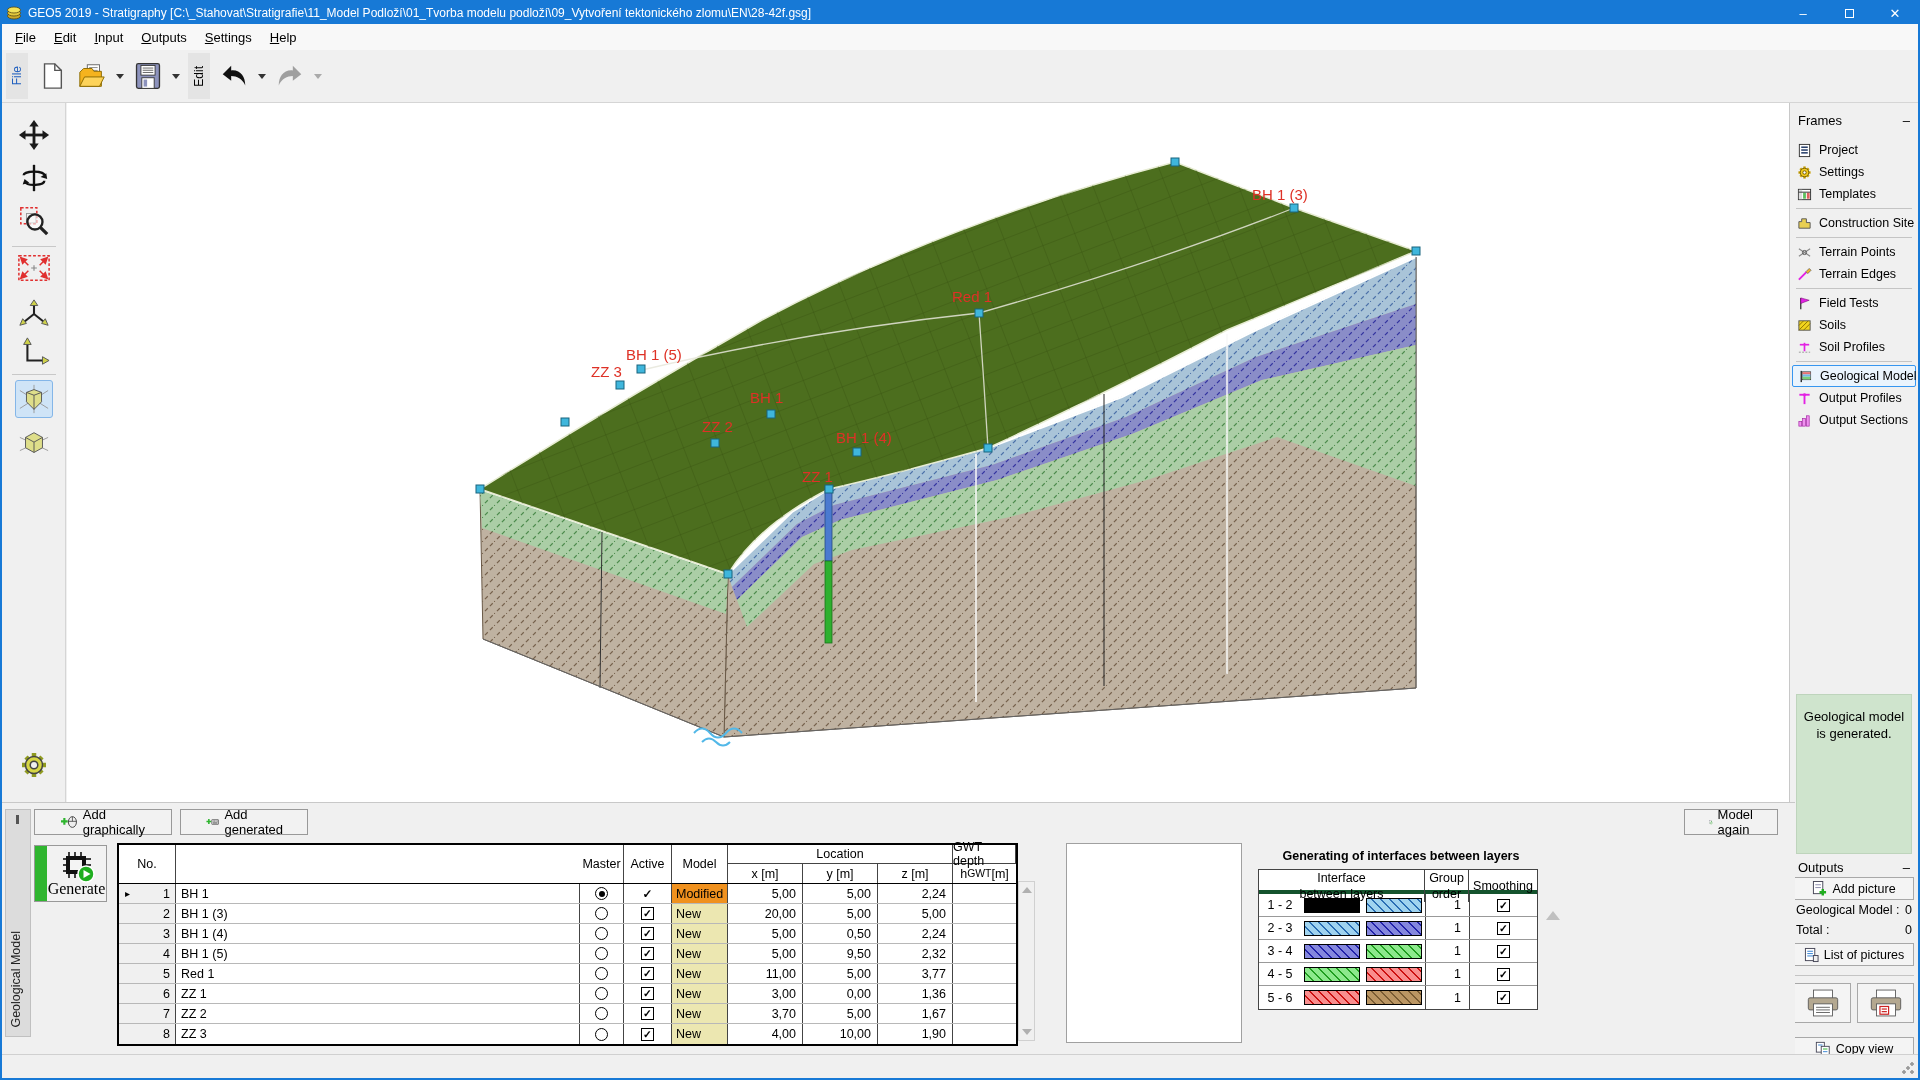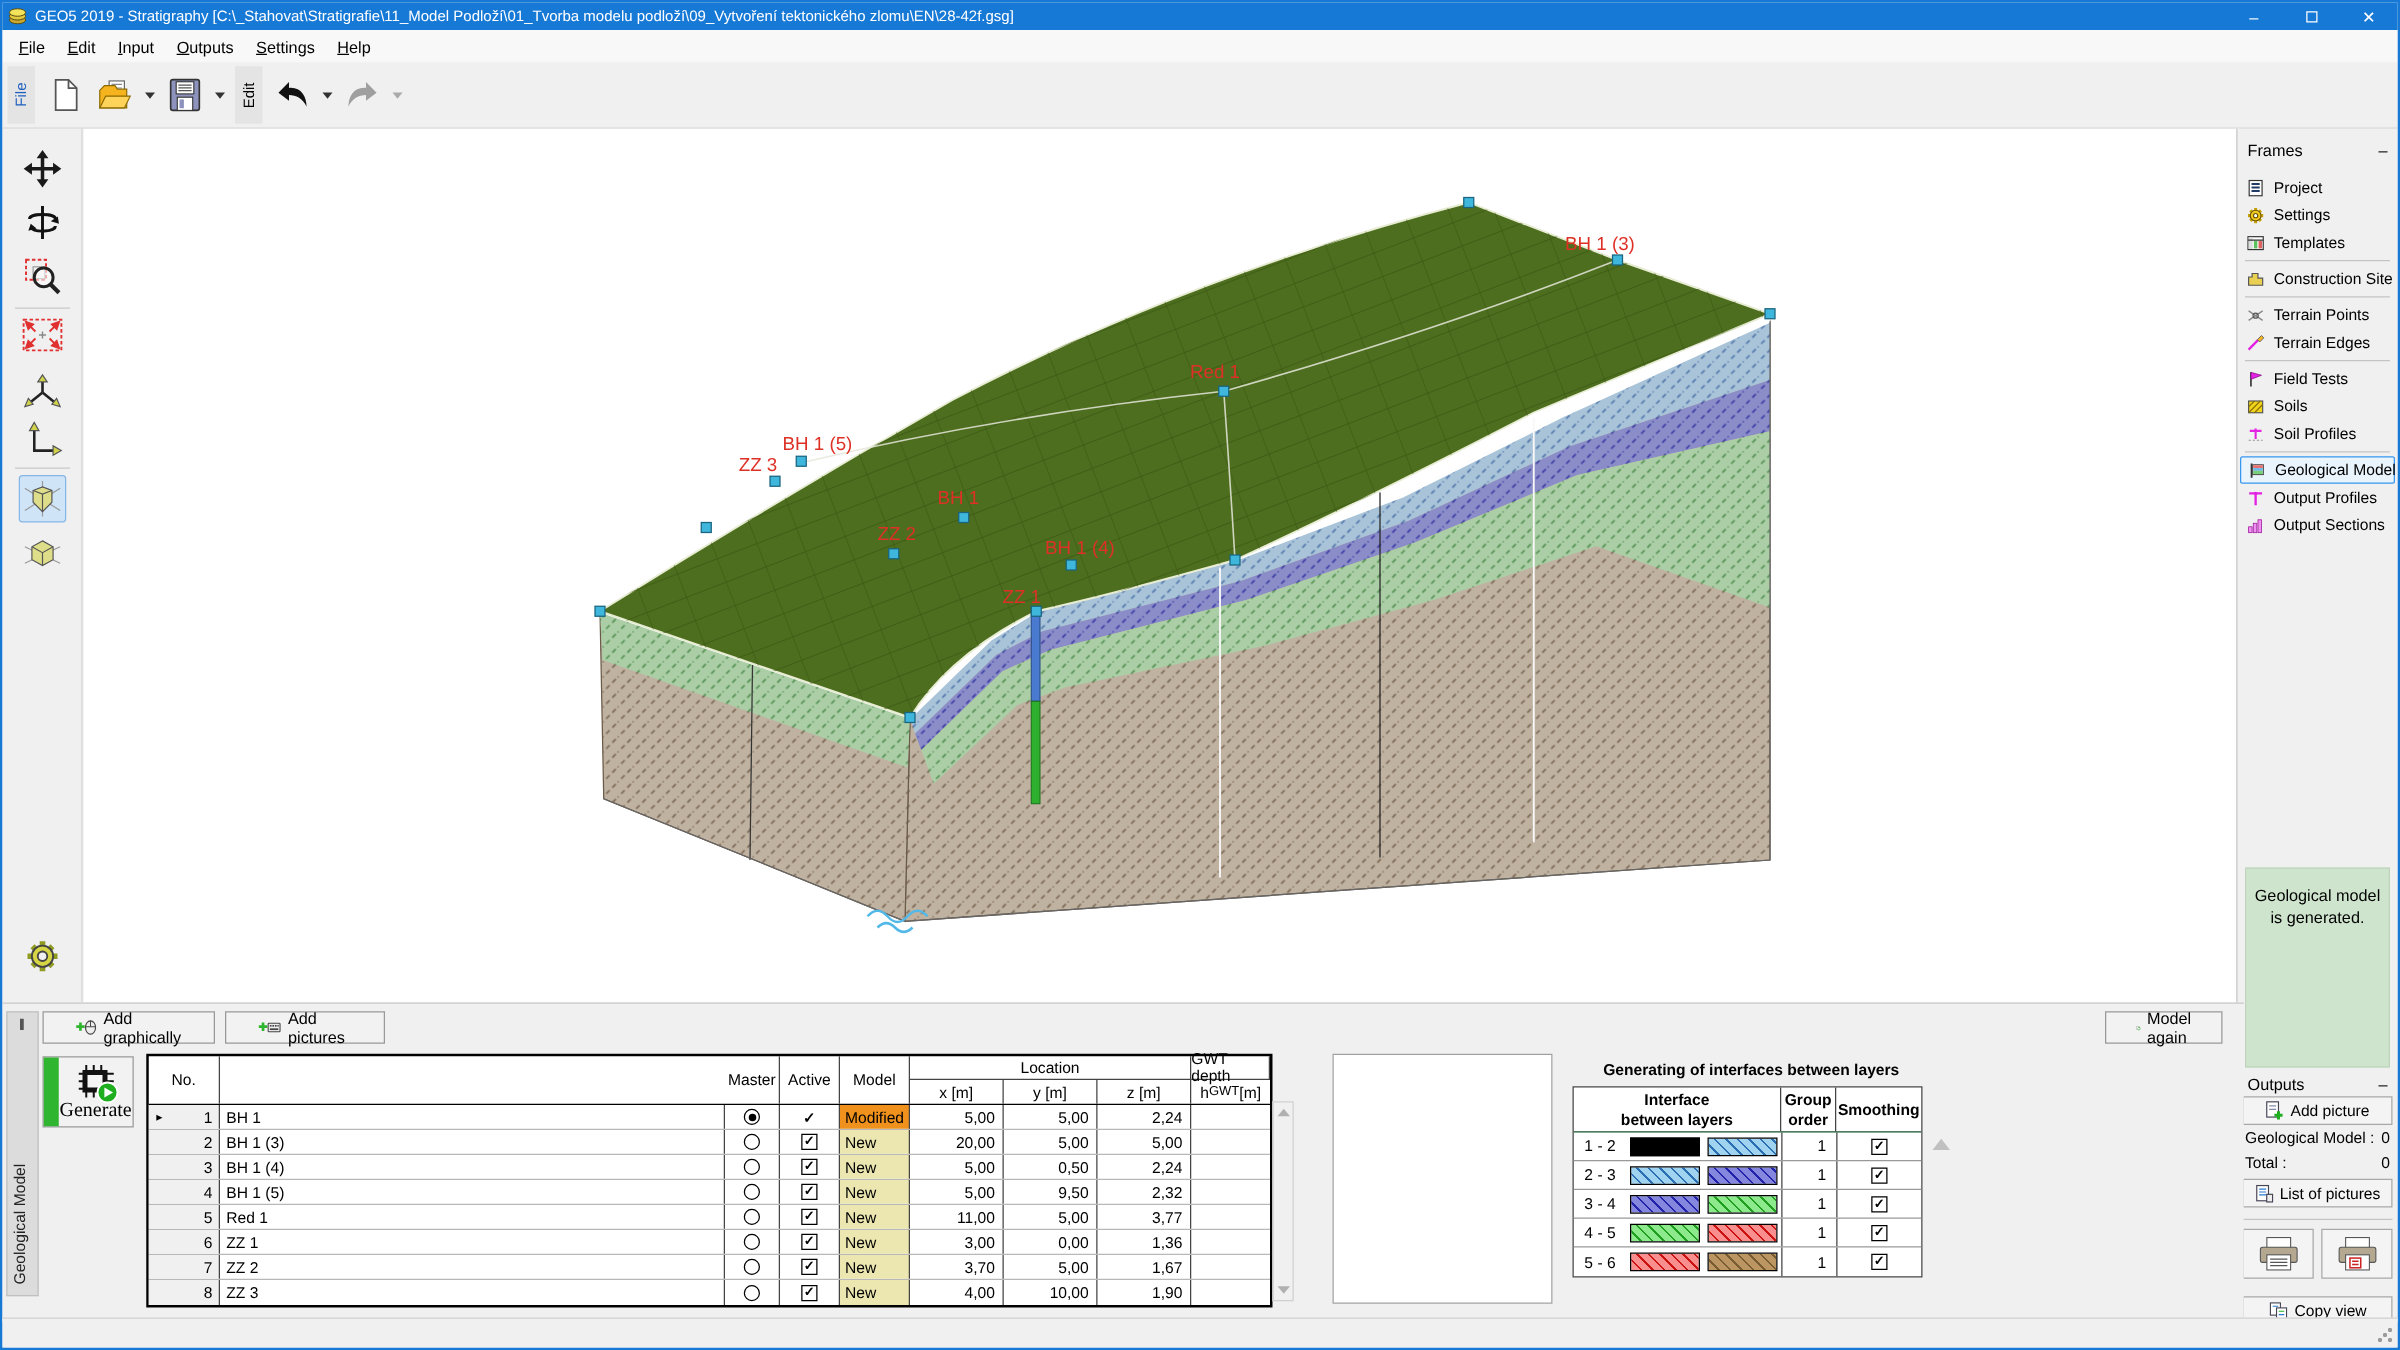--- a/index.html
+++ b/index.html
@@ -115,21 +115,21 @@
     border-bottom:6px solid #b0b0b0; position:absolute; left:3px; top:5px; }
   .arr-dn { width:0; height:0; border-left:5px solid transparent; border-right:5px solid transparent;
     border-top:6px solid #b0b0b0; position:absolute; left:3px; bottom:5px; }
 
   
   .previewbox { position:absolute; left:1064px; top:40px; width:176px; height:200px; background:#fff; border:1px solid #a0a0a0; }
 
   
   .iface-title { position:absolute; left:1246px; top:46px; width:306px; text-align:center; font-weight:700; font-size:12.5px; }
   .itable { position:absolute; left:1256px; top:66px; width:280px; border:1px solid #444; background:#fff; }
-  .ihead { display:grid; grid-template-columns:166px 44px 68px; height:36px; border-bottom:1px solid #14532d;font-weight:bold; }
+  .ihead { display:grid; grid-template-columns:166px 44px 68px; height:24px; border-bottom:4px solid #14532d; }
   .ih { display:flex; flex-direction:column; align-items:center; justify-content:center; border-right:1px solid #444;
     font-size:12.5px; line-height:16px; }
   .ih:last-child { border-right:none; }
   .irow { display:grid; grid-template-columns:42px 62px 62px 44px 68px; height:23px; border-bottom:1px solid #999; }
   .irow:last-child { border-bottom:none; }
   .ic { display:flex; align-items:center; justify-content:center; font-size:12.5px; }
   .ic.il { justify-content:center; }
   .ic.io { justify-content:flex-end; padding-right:8px; border-left:1px solid #444; }
   .ic.ism { border-left:1px solid #444; }
   .swatch { width:56px; height:15px; border:1px solid #000; display:inline-block; }
@@ -664,21 +664,21 @@
           <path d="M3,9 h10 M8,4 v10" stroke="#2db52d" stroke-width="3.2"></path>
           <rect x="14" y="5" width="14" height="10" rx="1" fill="#eee" stroke="#444" stroke-width="1.3"></rect>
           <g fill="#444">
             <rect x="16" y="7" width="2" height="2"></rect>
             <rect x="19" y="7" width="2" height="2"></rect>
             <rect x="22" y="7" width="2" height="2"></rect>
             <rect x="25" y="7" width="1.5" height="2"></rect>
             <rect x="16" y="11" width="10" height="2"></rect>
           </g>
         </svg>
-      <span>Add pictures</span>
+      <span>Add generated</span>
     </div>
     <div class="bp-btn" style="left:1682px; top:6px; width:94px">
       <svg width="18" height="19" viewBox="0 0 20 21">
           <rect x="1.5" y="1.5" width="11" height="14" fill="#fff" stroke="#445"></rect>
           <circle cx="12" cy="13" r="6" fill="#fff" fill-opacity="0.7" stroke="#1f9e1f" stroke-width="2"></circle>
           <polygon points="12,4.2 16.5,7 12,9.8" fill="#1f9e1f"></polygon>
         </svg>
       <span>Model again</span>
     </div>
 

